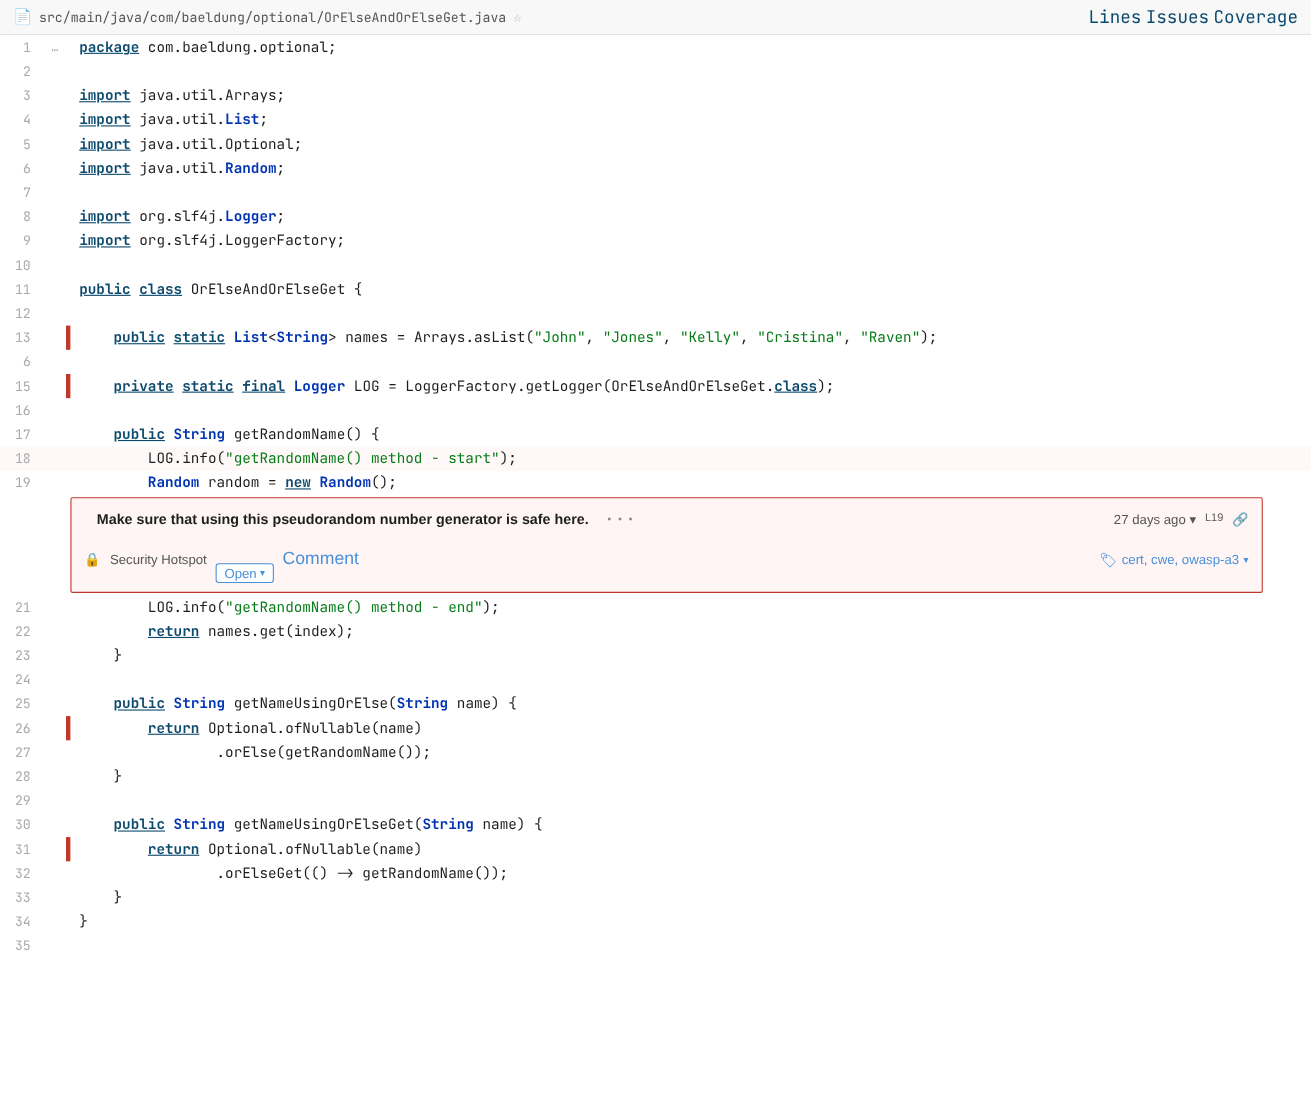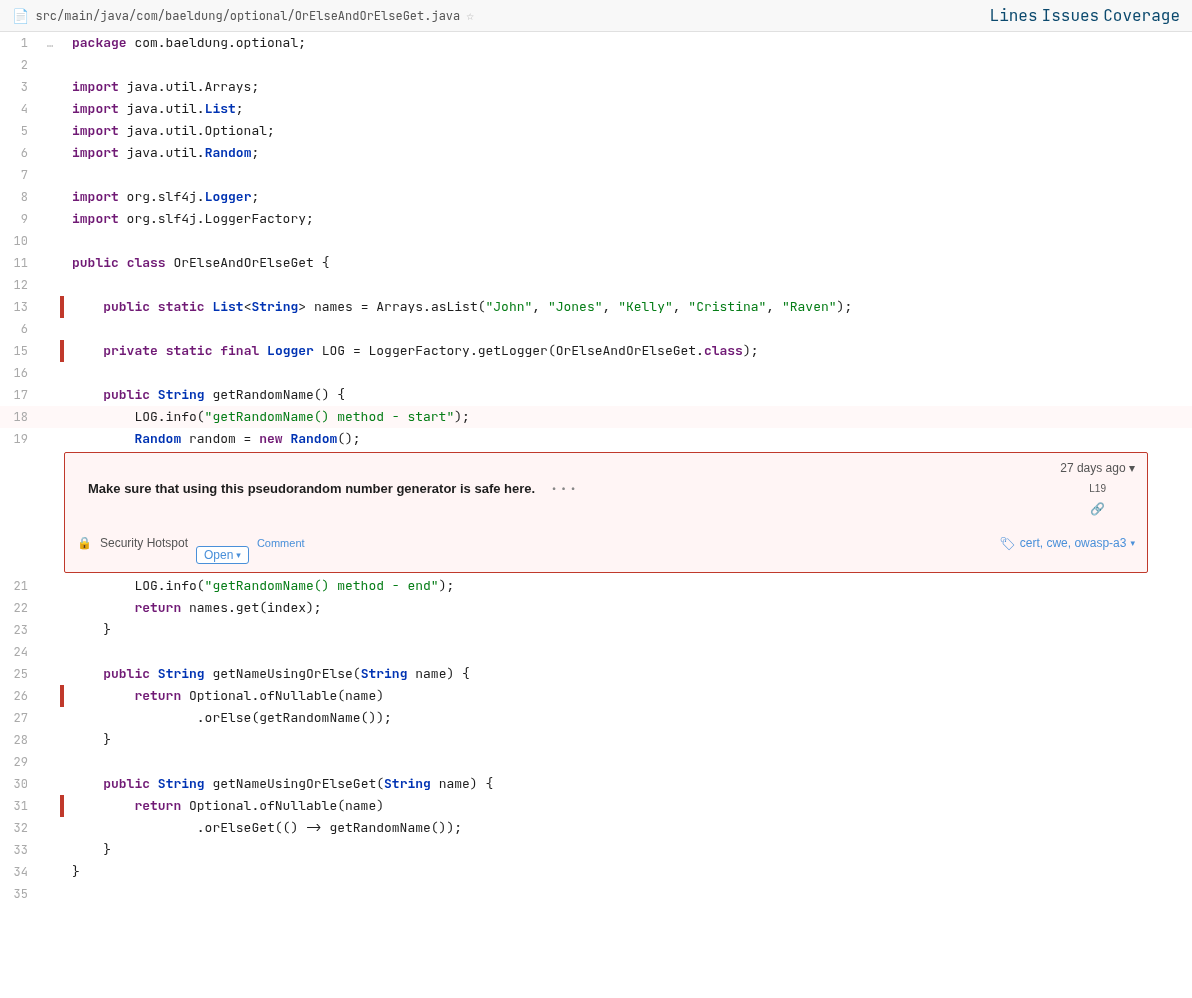--- a/index.html
+++ b/index.html
@@ -100,21 +100,21 @@
     }
     .code-content {
       flex: 1;
       padding-left: 8px;
       white-space: pre;
       font-family: inherit;
       font-size: 13px;
     }
 
     
-    .kw { color: #701a75; font-weight: bold; } 
+    .kw { color: #0c4a6e; font-weight: bold; text-decoration: underline; } 
     .kw-type { color: #0033b3; font-weight: bold; text-align: center; } 
     .str { color: #067d17; }
     .num { color: #1750eb; }
 
     
     .hotspot-box {
       border: 1px solid #c0392b;
       background: #fff5f5;
       margin: 2px 44px 2px 64px;
       border-radius: 2px;
@@ -139,21 +139,20 @@
       cursor: pointer;
       margin-left: 8px;
     }
     .hotspot-meta {
       display: flex;
       align-items: center;
       gap: 8px;
       font-size: 12px;
       color: #555;
       font-family: -apple-system, BlinkMacSystemFont, 'Segoe UI', sans-serif;
-      flex-direction: column;
     }
     .hotspot-ago {
       color: #555;
       font-size: 12px;
     }
     .hotspot-line-badge {
       color: #555;
       font-size: 10px;
     }
     .hotspot-link-icon {
@@ -189,21 +188,21 @@
       padding: 1px 7px;
       font-size: 12px;
       color: #4a90d9;
       cursor: pointer;
       background: #fff;
       font-family: -apple-system, BlinkMacSystemFont, 'Segoe UI', sans-serif;
       margin-top: 24px;
     }
     .open-btn .chevron { font-size: 9px; }
     .comment-btn {
-      font-size: 11px;
+      font-size: 16px;
       color: #4a90d9;
       cursor: pointer;
       background: none;
       border: none;
       font-family: -apple-system, BlinkMacSystemFont, 'Segoe UI', sans-serif;
     }
     .tags-area {
       display: flex;
       align-items: center;
       gap: 4px;

